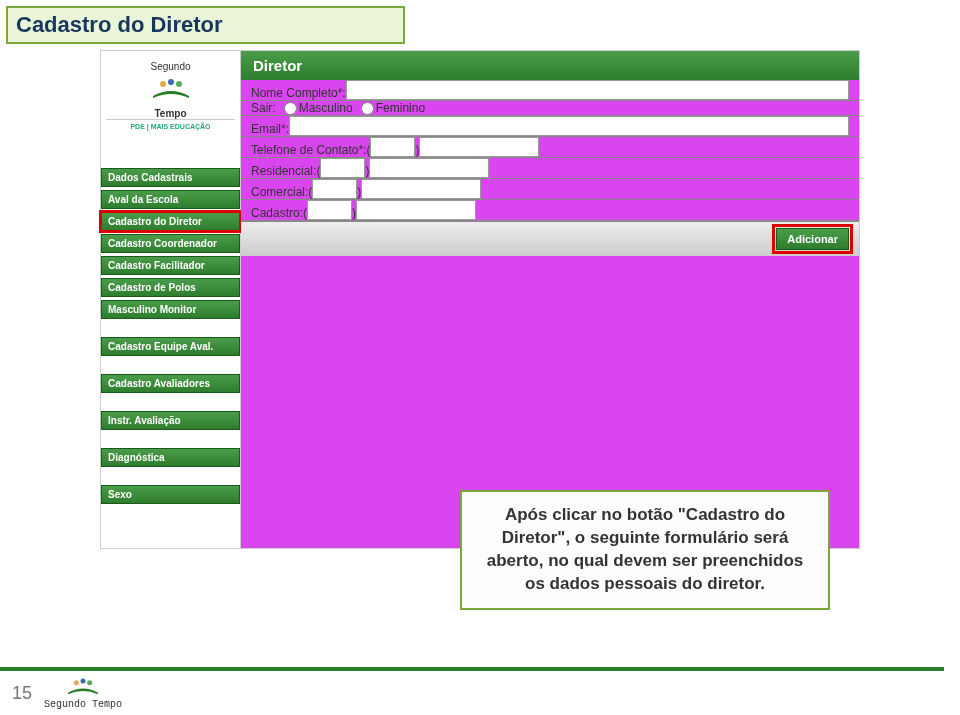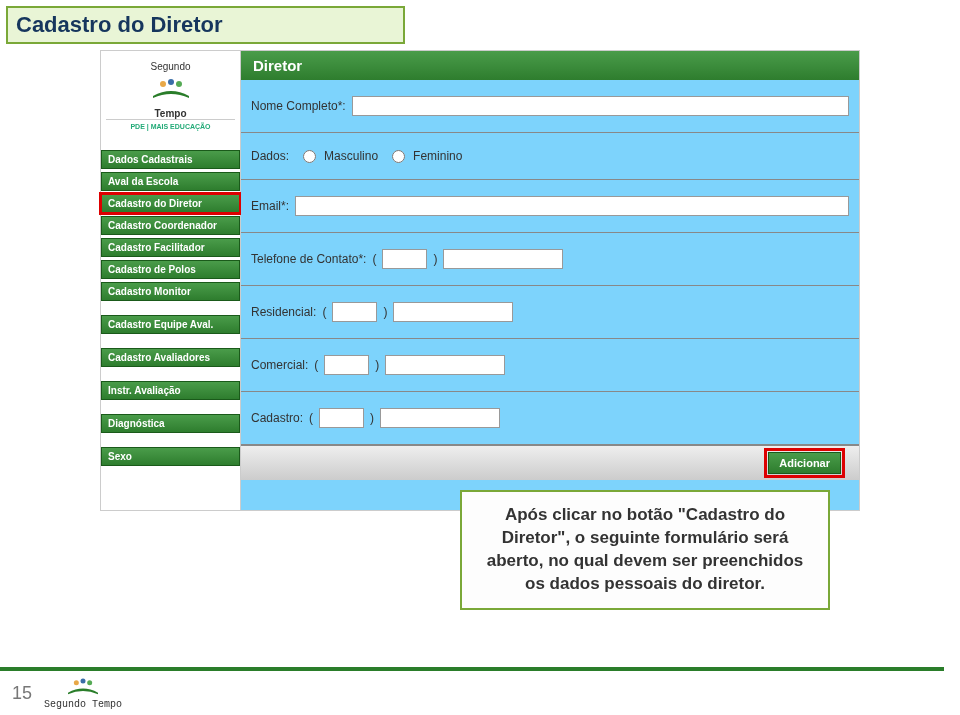--- a/index.html
+++ b/index.html
@@ -16,54 +16,54 @@
     position: absolute; top: 50px; left: 100px;
     width: 760px; display: flex; border: 1px solid #ccc;
   }
   
   .sidebar { width: 140px; background: #fff; border-right: 1px solid #ccc; padding-bottom: 30px; }
   .sidebar-logo { padding: 10px 5px 20px 5px; text-align: center; }
   .logo-text { font-size: 10px; color: #333; }
   .logo-icon { margin: 4px auto; }
   .logo-sub { font-size: 7px; color: #2a7; font-weight: bold; border-top: 1px solid #ccc; padding-top: 3px; }
   
-  .nav-group { margin-bottom: 14px; }
+  .nav-group { margin-bottom: 14px; margin-top: 18px; }
   .nav-item {
     background: linear-gradient(#4a9c4a, #2e7d2e);
     color: #fff; font-size: 10px; font-weight: bold;
     padding: 3px 6px; margin-bottom: 3px;
     border: 1px solid #1a5a1a; cursor: pointer;
   }
   .nav-item.selected { outline: 3px solid #d00; outline-offset: -1px; }
   
-  .form-area { flex: 1; background: #7dd3fc; }
+  .form-area { flex: 1; background: #d946ef; }
   .form-header {
     background: linear-gradient(#4a9c4a, #2e7d2e);
     color: #fff; font-size: 15px; font-weight: bold;
     padding: 6px 12px;
   }
   .form-body { padding: 0; }
   .form-row {
-    border-bottom: 1px solid #888; padding: 16px 10px;
-    display: flex; align-items: center; gap: 6px;
+    border-bottom: 1px solid #888; padding: 0 10px;
+    display: flex; align-items: flex-end; 
     font-size: 12px; color: #333;
   }
   .form-row label { white-space: nowrap; }
   .form-row input[type=text] {
     border: 1px solid #999; padding: 2px 4px; font-size: 12px;
   }
   .w-full { flex: 1; }
   .w-cpf { width: 120px; }
   .w-ddd { width: 45px; }
   .w-phone { width: 120px; }
   input[type=radio] { margin: 0 2px 0 8px; }
   
   .form-footer {
     background: linear-gradient(#eee, #ccc);
-    padding: 6px 18px; text-align: right; border-top: 1px solid #888;
+    padding: 6px 10px; text-align: right; border-top: 1px solid #888;
   }
   .add-button {
     background: linear-gradient(#4a9c4a, #2e7d2e);
     color: #fff; font-size: 11px; font-weight: bold;
     padding: 4px 10px; border: 1px solid #1a5a1a;
     outline: 3px solid #d00; outline-offset: 1px; cursor: pointer;
   }
   
   .callout {
     position: absolute; top: 490px; left: 460px; width: 370px;
@@ -103,21 +103,21 @@
       <div class="logo-sub">PDE | MAIS EDUCAÇÃO</div>
     </div>
     <div id="nav-groups">
         <div class="nav-group">
           <div class="nav-item">Dados Cadastrais</div>
           <div class="nav-item">Aval da Escola</div>
           <div class="nav-item selected">Cadastro do Diretor</div>
           <div class="nav-item">Cadastro Coordenador</div>
           <div class="nav-item">Cadastro Facilitador</div>
           <div class="nav-item">Cadastro de Polos</div>
-          <div class="nav-item">Cadastro Monitor</div>
+          <div class="nav-item">Masculino Monitor</div>
         </div>
         <div class="nav-group">
           <div class="nav-item">Cadastro Equipe Aval.</div>
         </div>
         <div class="nav-group">
           <div class="nav-item">Cadastro Avaliadores</div>
         </div>
         <div class="nav-group">
           <div class="nav-item">Instr. Avaliação</div>
         </div>
@@ -131,21 +131,21 @@
   </div>
 
   <div class="form-area">
     <div class="form-header">Diretor</div>
     <div class="form-body">
       <div class="form-row">
         <label>Nome Completo*:</label>
         <input type="text" class="w-full" style="">
       </div>
       <div class="form-row">
-        <label>Dados:</label>
+        <label>Sair:</label>
         <input type="radio" name="sexo" style="">
         <span>Masculino</span>
         <input type="radio" name="sexo" style="">
         <span>Feminino</span>
       </div>
       <div class="form-row">
         <label>Email*:</label>
         <input type="text" class="w-full" style="">
       </div>
       <div class="form-row">

